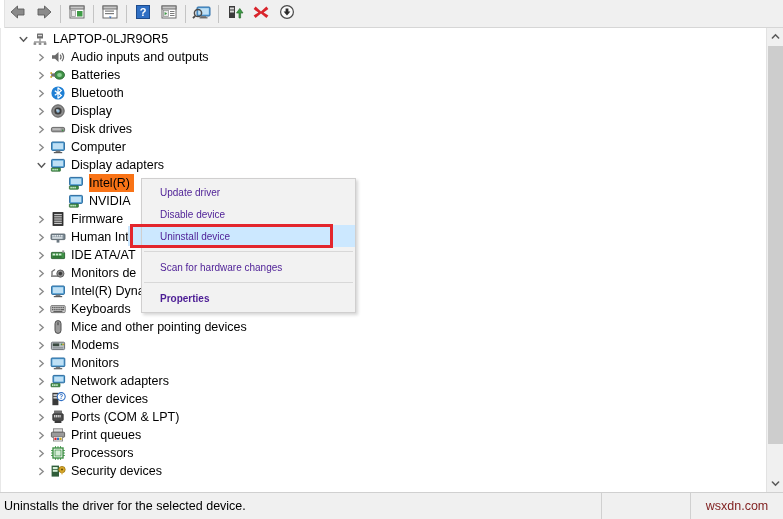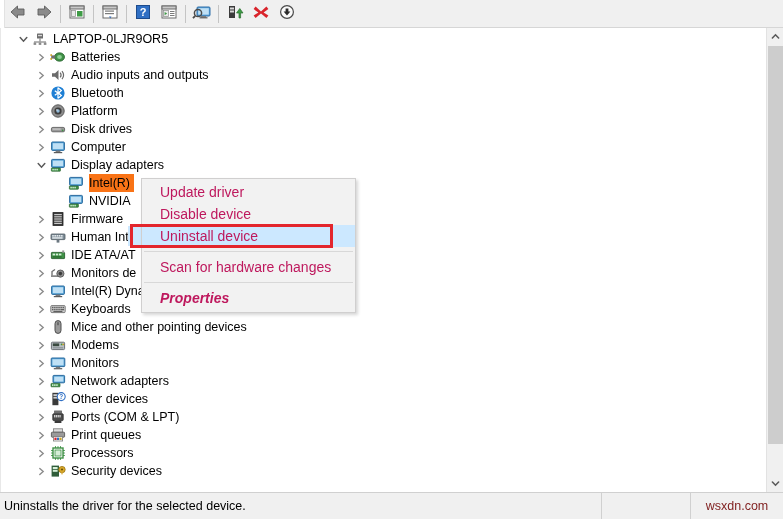--- a/index.html
+++ b/index.html
@@ -172,29 +172,29 @@
     box-shadow: 2px 2px 3px rgba(0,0,0,0.16);
     padding: 2px 0 3px 0;
     box-sizing: border-box;
     z-index: 40;
   }
   .mi {
     height: 22px;
     display: flex;
     align-items: center;
     padding-left: 18px;
-    font-size: 14px;
-    color: #be185d;
+    font-size: 10px;
+    color: #4c1d95;
     white-space: nowrap;
     cursor: default;
   }
   .mi.hl {
     background: #cce8ff;
   }
-  .mi.bold { font-weight: bold; font-style: italic; }
+  .mi.bold { font-weight: bold; }
   .msep {
     height: 1px;
     background: #d8d8d8;
     margin: 4px 2px 4px 2px;
   }
   #redbox {
     position: absolute;
     left: 130px; top: 224px;
     width: 203px; height: 24px;
     border: 3px solid #e3262d;
@@ -365,73 +365,73 @@
 
     <div id="rows">
         <div class="row lvl1">
           <span class="twisty">
             <svg width="9" height="9" viewBox="0 0 9 9">
               <path d="M2.8 1.4 L6.2 4.5 L2.8 7.6" fill="none" stroke="#8c8c8c" stroke-width="1.4" stroke-linecap="round"></path>
             </svg>
           </span>
           <span class="ico">
             <svg width="16" height="16" viewBox="0 0 16 16">
+              <path d="M2 6.2 L5 6.2 L8.5 3 L8.5 13 L5 9.8 L2 9.8 Z" fill="#6b6b6b"></path>
+              <path d="M10.2 5.6 A4 4 0 0 1 10.2 10.4" fill="none" stroke="#6b6b6b" stroke-width="1.2"></path>
+              <path d="M12 4 A6.4 6.4 0 0 1 12 12" fill="none" stroke="#6b6b6b" stroke-width="1.2"></path>
+            </svg>
+          </span>
+          <span class="lbl">Audio inputs and outputs</span>
+        </div>
+        <div class="row lvl1">
+          <span class="twisty">
+            <svg width="9" height="9" viewBox="0 0 9 9">
+              <path d="M2.8 1.4 L6.2 4.5 L2.8 7.6" fill="none" stroke="#8c8c8c" stroke-width="1.4" stroke-linecap="round"></path>
+            </svg>
+          </span>
+          <span class="ico">
+            <svg width="16" height="16" viewBox="0 0 16 16">
               <ellipse cx="9.5" cy="8" rx="5" ry="4.2" fill="#3f9146" stroke="#27612d" stroke-width="0.8"></ellipse>
               <ellipse cx="9.5" cy="8" rx="2.4" ry="2.1" fill="#8fd096"></ellipse>
               <rect x="1.2" y="6.4" width="4" height="3.2" fill="#6e6e6e"></rect>
               <rect x="0.4" y="5.2" width="1.6" height="1.8" fill="#c9a227"></rect>
               <rect x="0.4" y="9" width="1.6" height="1.8" fill="#c9a227"></rect>
             </svg>
           </span>
           <span class="lbl">Batteries</span>
         </div>
         <div class="row lvl1">
           <span class="twisty">
             <svg width="9" height="9" viewBox="0 0 9 9">
               <path d="M2.8 1.4 L6.2 4.5 L2.8 7.6" fill="none" stroke="#8c8c8c" stroke-width="1.4" stroke-linecap="round"></path>
             </svg>
           </span>
           <span class="ico">
             <svg width="16" height="16" viewBox="0 0 16 16">
-              <path d="M2 6.2 L5 6.2 L8.5 3 L8.5 13 L5 9.8 L2 9.8 Z" fill="#6b6b6b"></path>
-              <path d="M10.2 5.6 A4 4 0 0 1 10.2 10.4" fill="none" stroke="#6b6b6b" stroke-width="1.2"></path>
-              <path d="M12 4 A6.4 6.4 0 0 1 12 12" fill="none" stroke="#6b6b6b" stroke-width="1.2"></path>
-            </svg>
-          </span>
-          <span class="lbl">Audio inputs and outputs</span>
-        </div>
-        <div class="row lvl1">
-          <span class="twisty">
-            <svg width="9" height="9" viewBox="0 0 9 9">
-              <path d="M2.8 1.4 L6.2 4.5 L2.8 7.6" fill="none" stroke="#8c8c8c" stroke-width="1.4" stroke-linecap="round"></path>
-            </svg>
-          </span>
-          <span class="ico">
-            <svg width="16" height="16" viewBox="0 0 16 16">
               <circle cx="8" cy="8" r="6.6" fill="#1e7fd4"></circle>
               <path d="M8 2.6 L11.4 5.6 L8 8.6 L8 2.6 M8 13.4 L11.4 10.4 L8 7.4 L8 13.4 M4.8 5.8 L11.2 10.2 M4.8 10.2 L11.2 5.8" fill="none" stroke="#ffffff" stroke-width="1.2"></path>
             </svg>
           </span>
           <span class="lbl">Bluetooth</span>
         </div>
         <div class="row lvl1">
           <span class="twisty">
             <svg width="9" height="9" viewBox="0 0 9 9">
               <path d="M2.8 1.4 L6.2 4.5 L2.8 7.6" fill="none" stroke="#8c8c8c" stroke-width="1.4" stroke-linecap="round"></path>
             </svg>
           </span>
           <span class="ico">
             <svg width="16" height="16" viewBox="0 0 16 16">
               <circle cx="8" cy="8" r="6.2" fill="#8d8d8d" stroke="#5a5a5a" stroke-width="1"></circle>
               <circle cx="8" cy="8" r="3.6" fill="#3c3c3c"></circle>
               <circle cx="8" cy="8" r="1.7" fill="#8fb8d8"></circle>
               <circle cx="6.9" cy="6.9" r="0.7" fill="#ffffff"></circle>
             </svg>
           </span>
-          <span class="lbl">Platform</span>
+          <span class="lbl">Display</span>
         </div>
         <div class="row lvl1">
           <span class="twisty">
             <svg width="9" height="9" viewBox="0 0 9 9">
               <path d="M2.8 1.4 L6.2 4.5 L2.8 7.6" fill="none" stroke="#8c8c8c" stroke-width="1.4" stroke-linecap="round"></path>
             </svg>
           </span>
           <span class="ico">
             <svg width="16" height="16" viewBox="0 0 16 16">
               <rect x="1.4" y="6.4" width="13.2" height="4.4" rx="1.4" fill="#9a9a9a" stroke="#5f5f5f" stroke-width="0.9"></rect>

